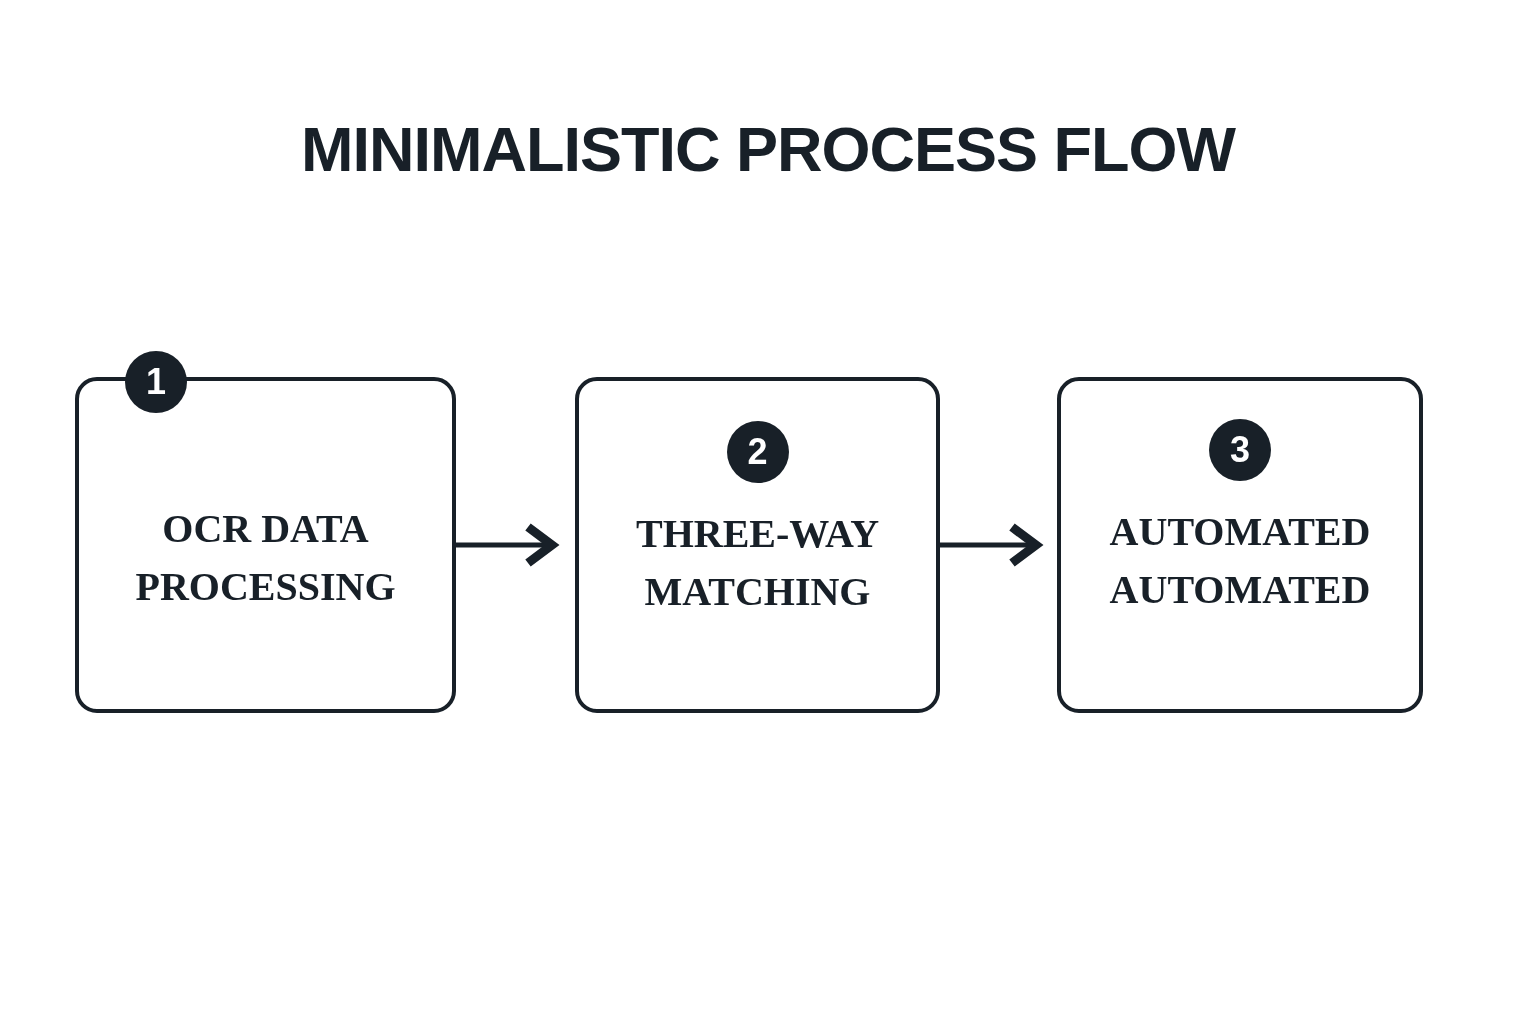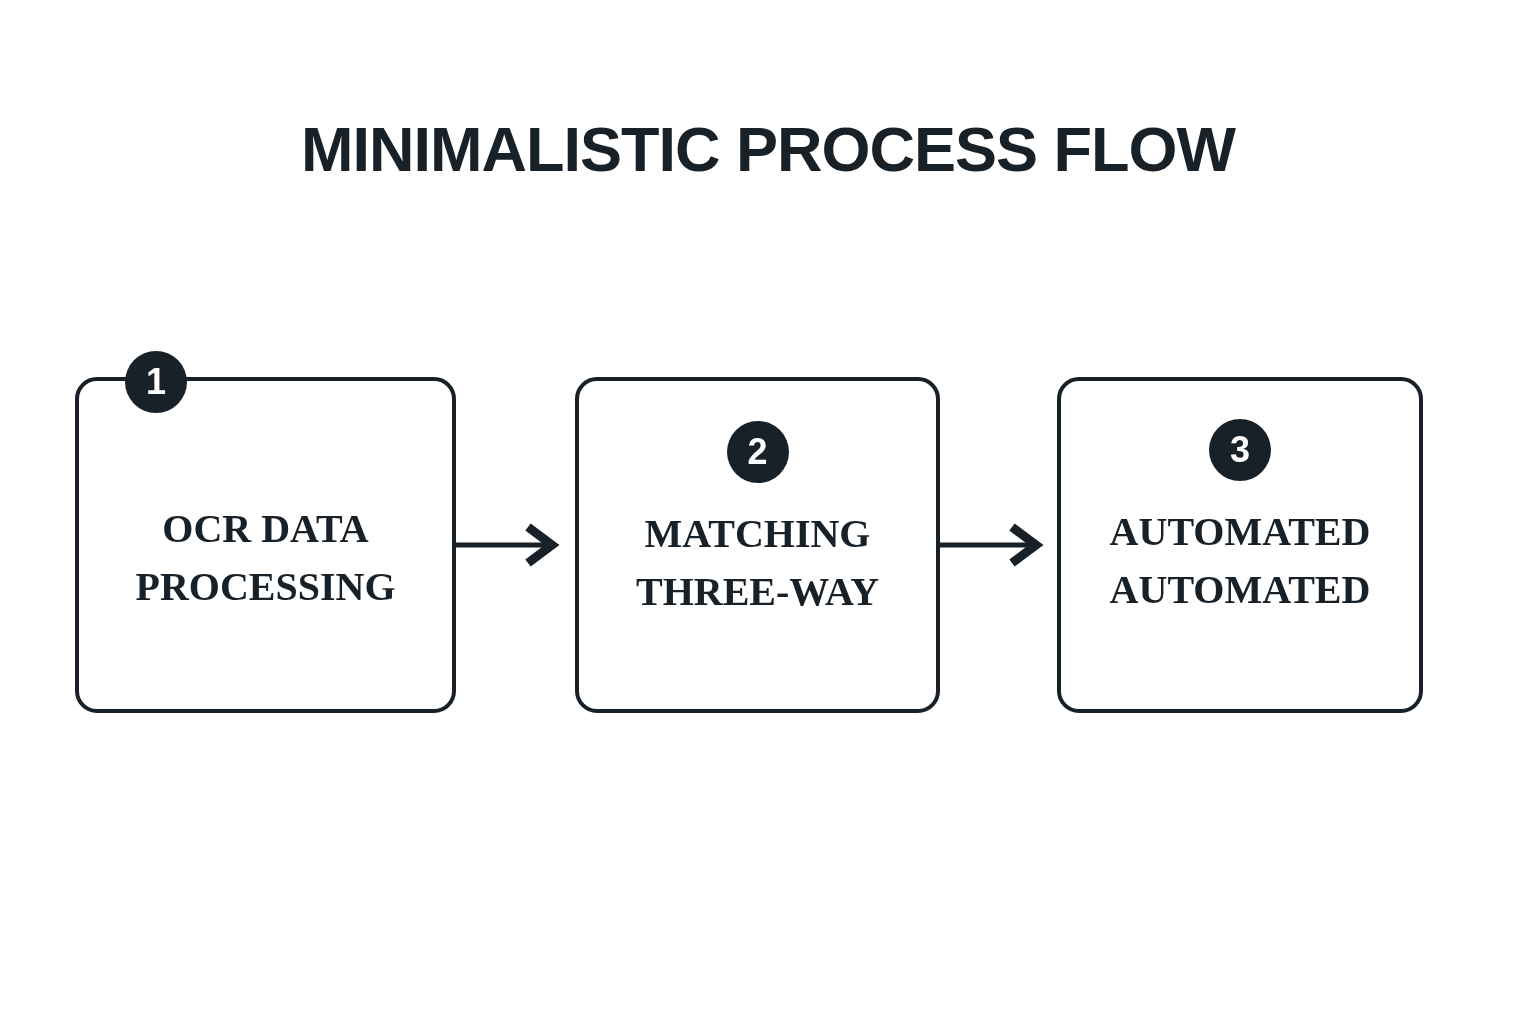--- a/index.html
+++ b/index.html
@@ -111,22 +111,22 @@
   </div>
 
   <svg class="flow-arrow arrow-1" width="110" height="50" viewBox="0 0 110 50">
     <line x1="0" y1="25" x2="92" y2="25" stroke="#182028" stroke-width="5"></line>
     <polyline points="74,7 98,25 74,43" fill="none" stroke="#182028" stroke-width="9"></polyline>
   </svg>
 
   <div class="step-box box-2">
     <div class="badge badge-inline">2</div>
     <div class="step-label">
+      <span class="line">THREE-WAY</span>
       <span class="line">MATCHING</span>
-      <span class="line">THREE-WAY</span>
     </div>
   </div>
 
   <svg class="flow-arrow arrow-2" width="110" height="50" viewBox="0 0 110 50">
     <line x1="0" y1="25" x2="92" y2="25" stroke="#182028" stroke-width="5"></line>
     <polyline points="74,7 98,25 74,43" fill="none" stroke="#182028" stroke-width="9"></polyline>
   </svg>
 
   <div class="step-box box-3">
     <div class="badge badge-inline">3</div>

